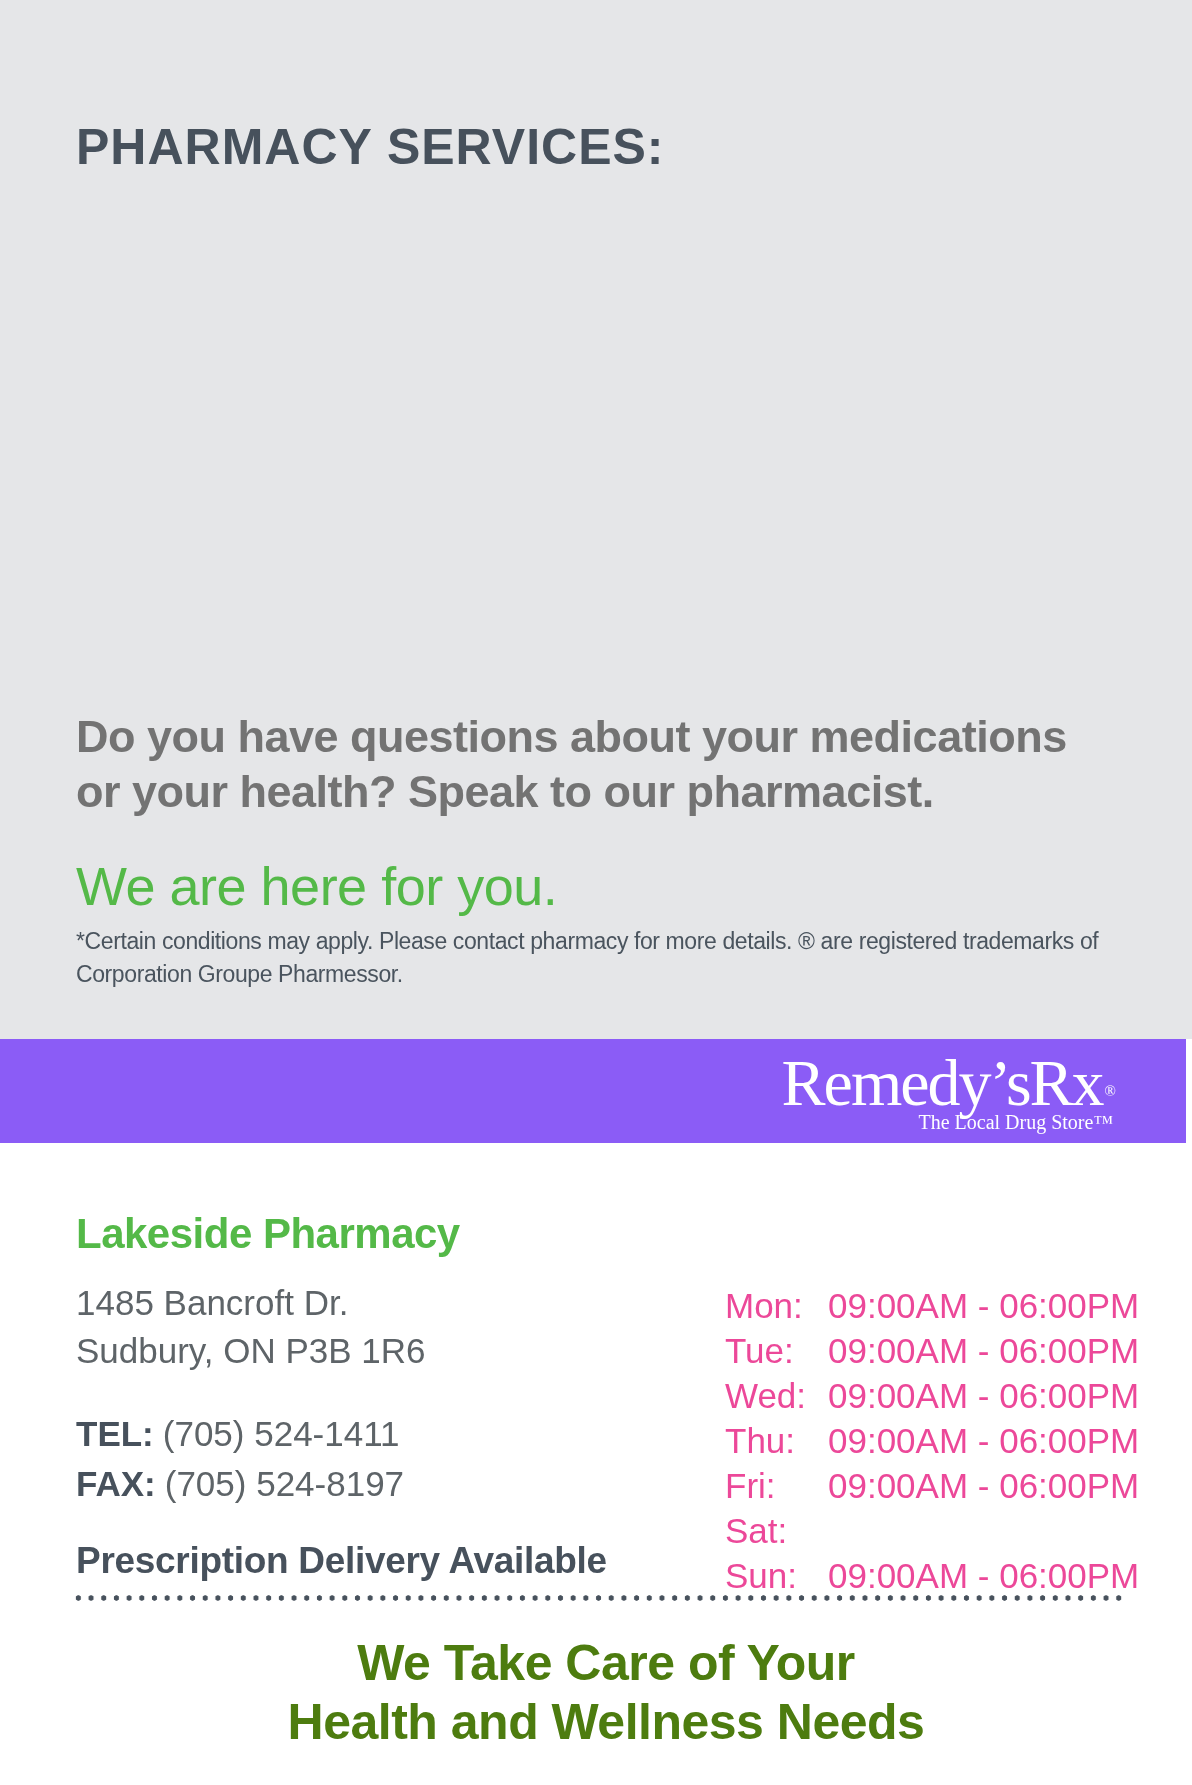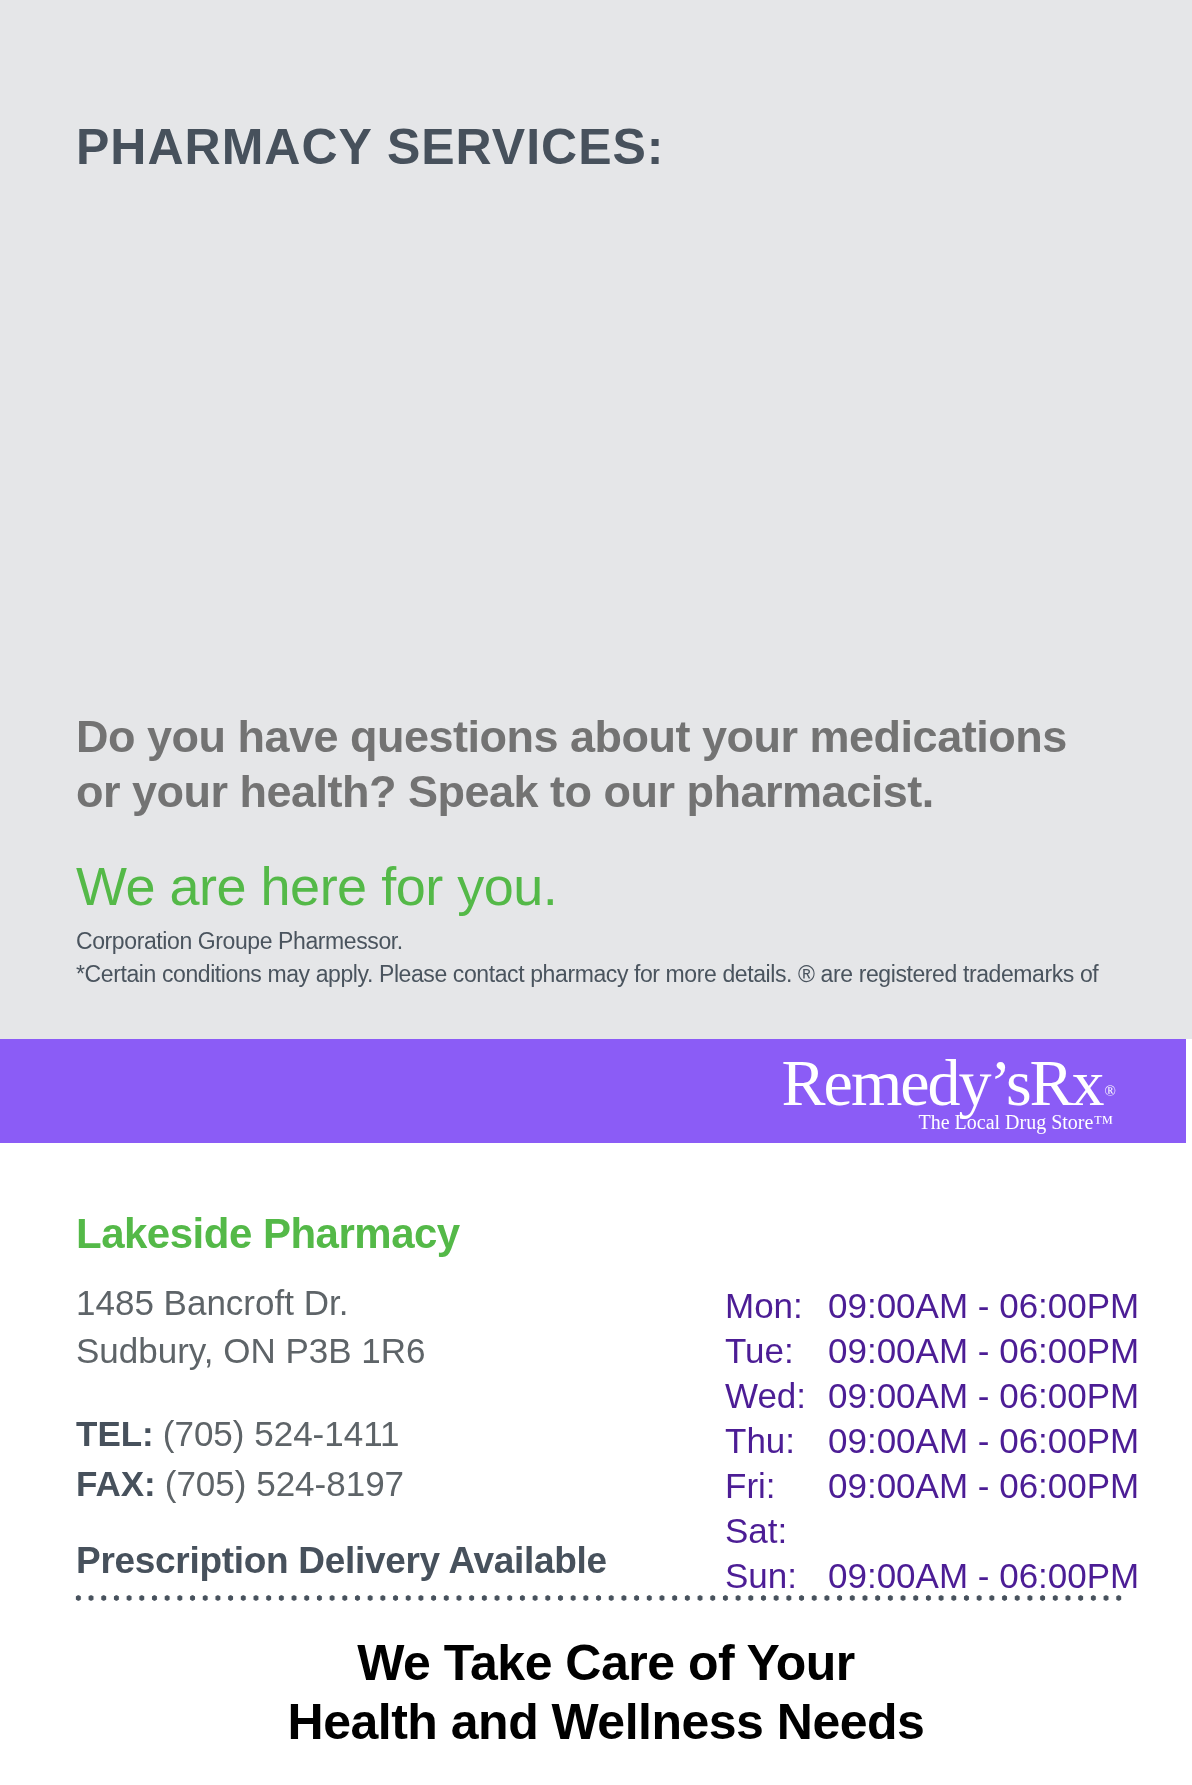--- a/index.html
+++ b/index.html
@@ -43,54 +43,54 @@
   .phones {
     position:absolute; left:76px; top:1409px; font-size:35px; color:#5E6468;
     line-height:50px; white-space:nowrap;
   }
   .phones .lbl { color:#47515C; font-weight:700; margin-right:9px; }
   .delivery {
     position:absolute; left:76px; top:1540px; font-size:37px; font-weight:700;
     color:#47515C; letter-spacing:-0.3px; white-space:nowrap;
   }
   .hours {
-    position:absolute; left:725px; top:1283px; font-size:35px; color:#4c1d95; line-height:45px;
+    position:absolute; left:725px; top:1283px; font-size:35px; color:#ec4899; line-height:45px;
   }
   .hours-row { display:flex; }
   .hours-day { width:103px; }
   .hours-time { white-space:nowrap; }
   .dotted {
     position:absolute; left:72px; top:1594px; width:1052px; height:8px;
     background-image:radial-gradient(circle, #47515C 2.4px, rgba(71,81,92,0) 3px);
     background-size:12.7px 8px; background-repeat:repeat-x; background-position:0 50%;
   }
   .tagline {
     position:absolute; left:20px; top:1634px; width:1172px; text-align:center;
-    font-size:50px; font-weight:700; color:#000000; line-height:59px; letter-spacing:-0.5px;
+    font-size:50px; font-weight:700; color:#4d7c0f; line-height:59px; letter-spacing:-0.5px;
   }
 </style>
 </head>
 <body>
 
 <div class="page">
 
   <div class="gray-panel"></div>
 
   <div class="h1">PHARMACY SERVICES:</div>
 
   <div class="headline">
     <div>Do you have questions about your medications</div>
     <div>or your health? Speak to our pharmacist.</div>
   </div>
 
   <div class="subhead">We are here for you.</div>
 
   <div class="disclaimer">
+    <div>*Certain conditions may apply. Please contact pharmacy for more details. ® are registered trademarks of</div>
     <div>Corporation Groupe Pharmessor.</div>
-    <div>*Certain conditions may apply. Please contact pharmacy for more details. ® are registered trademarks of</div>
   </div>
 
   <div class="green-band">
     <div class="logo">
       <div class="logo-main"><span>Remedy’sRx</span><span class="logo-reg">®</span></div>
       <div class="logo-tagline">The Local Drug Store™</div>
     </div>
   </div>
 
   <div class="store-name">Lakeside Pharmacy</div>

